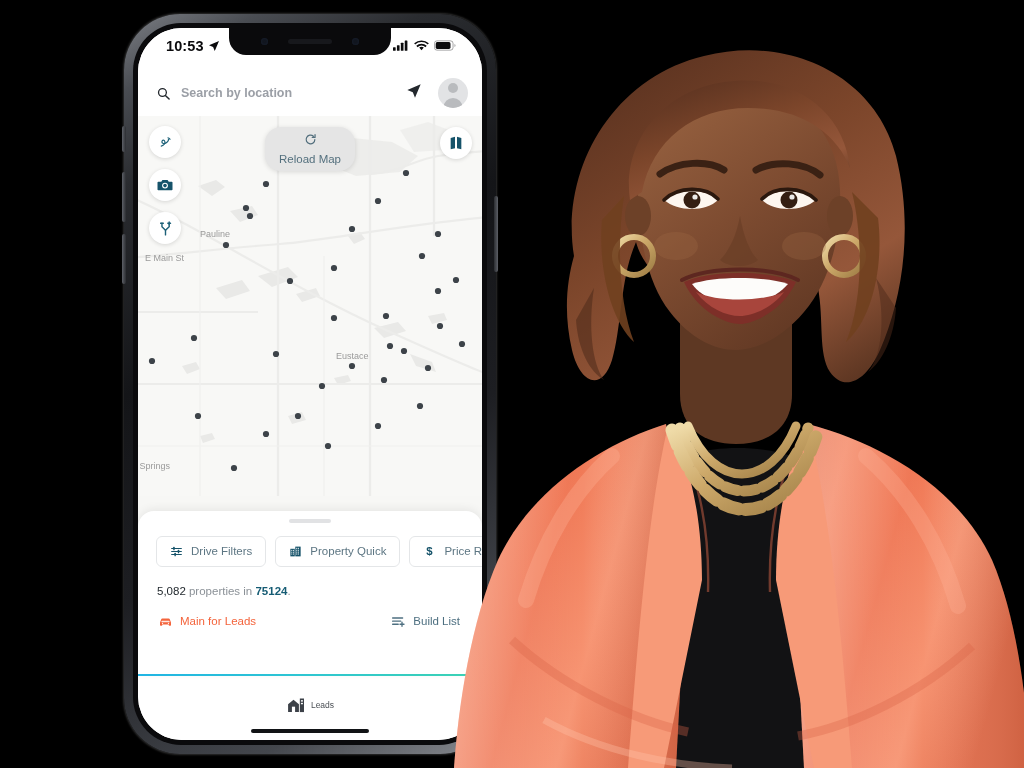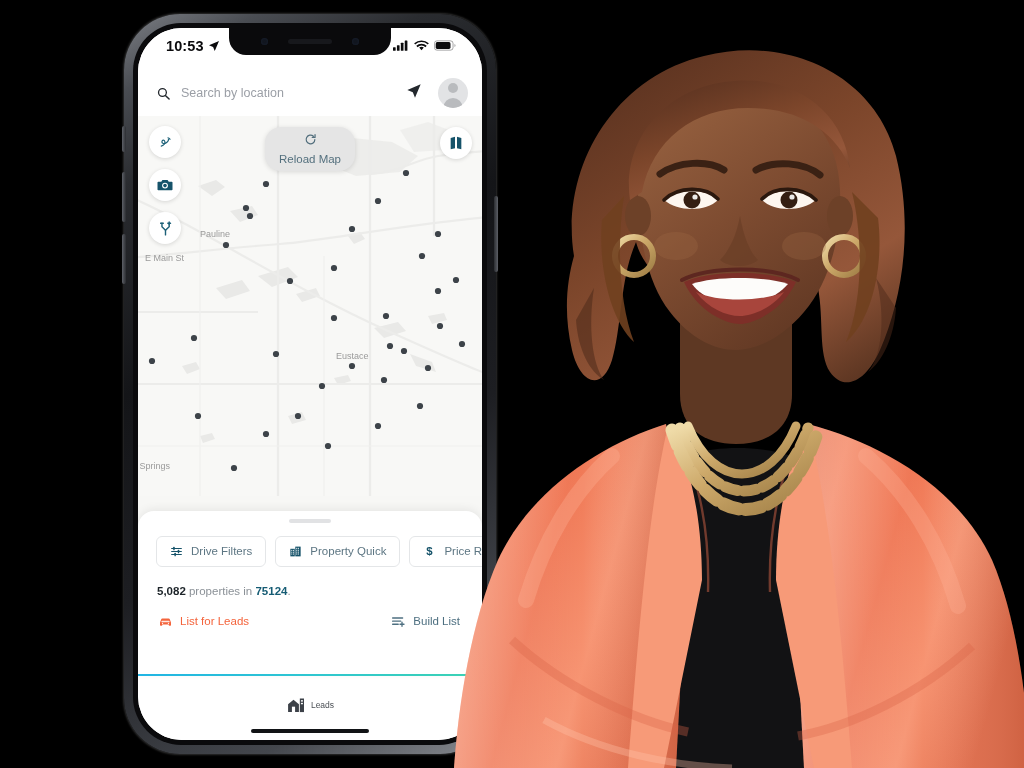--- a/index.html
+++ b/index.html
@@ -46,21 +46,21 @@
     width:162px; height:27px; background:#0a0a0c;
     border-bottom-left-radius:17px; border-bottom-right-radius:17px;
     z-index:8; display:flex; align-items:center; justify-content:center; gap:20px;
   }
   #notch-speaker{ width:44px; height:5px; border-radius:3px; background:#17181c; }
   .notch-sensor{ width:7px; height:7px; border-radius:50%; background:#12161f; box-shadow:inset 0 0 2px #1c2638; }
 
   
   #search-bar{
     flex:0 0 46px; background:#fff; display:flex; align-items:center;
-    padding:0 14px 0 19px; gap:10px; z-index:5;
+    padding:0 14px 0 19px; gap:10px; z-index:5;font-weight:bold;
   }
   #search-input-wrap{ flex:1; display:flex; align-items:center; gap:11px; }
   #search-placeholder{ font-size:12.5px; color:#9b9fa6; }
   #locate-btn{ padding:2px 6px; cursor:pointer; }
   #avatar{
     width:30px; height:30px; border-radius:50%; background:#e2e3e5;
     display:flex; align-items:flex-end; justify-content:center; overflow:hidden; flex:0 0 30px;
   }
   #avatar-head{ position:relative; width:100%; height:100%; }
   #avatar-head::before{ content:""; position:absolute; left:50%; top:5px; transform:translateX(-50%);
@@ -100,21 +100,21 @@
   #sheet-grabber{ width:42px; height:4px; border-radius:3px; background:#e1e2e4; margin:8px auto 0; }
   #filter-chips{ display:flex; gap:9px; padding:13px 0 0 18px; overflow:hidden; }
   .filter-chip{
     flex:0 0 auto; border:1px solid #e4e6e8; border-radius:6px;
     height:31px; padding:0 13px; display:flex; align-items:center; gap:8px;
     background:#fff; cursor:pointer;
   }
   .filter-chip-label{ font-size:11.5px; color:#5d7683; white-space:nowrap; }
 
   #results-line{ padding:18px 0 0 19px; font-size:11.5px; color:#8b9197; }
-  #results-line b{ color:#1d2429; font-weight:700; }
+  #results-line b{ color:#1d2429; font-weight:400; }
   #results-line .zip{ color:#165c74; font-weight:700; }
 
   #sheet-actions{ display:flex; align-items:center; padding:17px 22px 0 20px; }
   #drive-for-leads{ display:flex; align-items:center; gap:7px; cursor:pointer; }
   #drive-for-leads-label{ font-size:11.5px; color:#f4643c; }
   #build-list{ display:flex; align-items:center; gap:7px; cursor:pointer; margin-left:auto; }
   #build-list-label{ font-size:11.5px; color:#4d6f80; }
 
   #accent-line{ flex:0 0 2.5px; background:linear-gradient(90deg,#22b8e8 0%,#2ec9d8 45%,#3ed7b6 100%); }
 
@@ -378,21 +378,21 @@
         </div>
 
         <div id="sheet-actions">
           <div id="drive-for-leads">
             <svg width="15" height="15" viewBox="0 0 24 24">
               <path d="M3.2 13.4 5 8.6a2 2 0 0 1 1.9-1.3h10.2A2 2 0 0 1 19 8.6l1.8 4.8v4.2a1 1 0 0 1-1 1h-1.6a1 1 0 0 1-1-1v-.8H6.8v.8a1 1 0 0 1-1 1H4.2a1 1 0 0 1-1-1z" fill="#f4643c"></path>
               <rect x="5.4" y="10.9" width="13.2" height="2.4" rx="1" fill="#fff" opacity=".85"></rect>
               <circle cx="7.2" cy="14.9" r="1.1" fill="#fff"></circle>
               <circle cx="16.8" cy="14.9" r="1.1" fill="#fff"></circle>
             </svg>
-            <span id="drive-for-leads-label">List for Leads</span>
+            <span id="drive-for-leads-label">Main for Leads</span>
           </div>
           <div id="build-list">
             <svg width="15" height="15" viewBox="0 0 24 24">
               <path d="M2.6 6.4h16M2.6 11.4h13M2.6 16.4h9" stroke="#4d6f80" stroke-width="2.1" stroke-linecap="round" fill="none"></path>
               <path d="M17.6 13.2v6.4M14.4 16.4h6.4" stroke="#4d6f80" stroke-width="2.1" stroke-linecap="round" fill="none"></path>
             </svg>
             <span id="build-list-label">Build List</span>
           </div>
         </div>
       </div>

